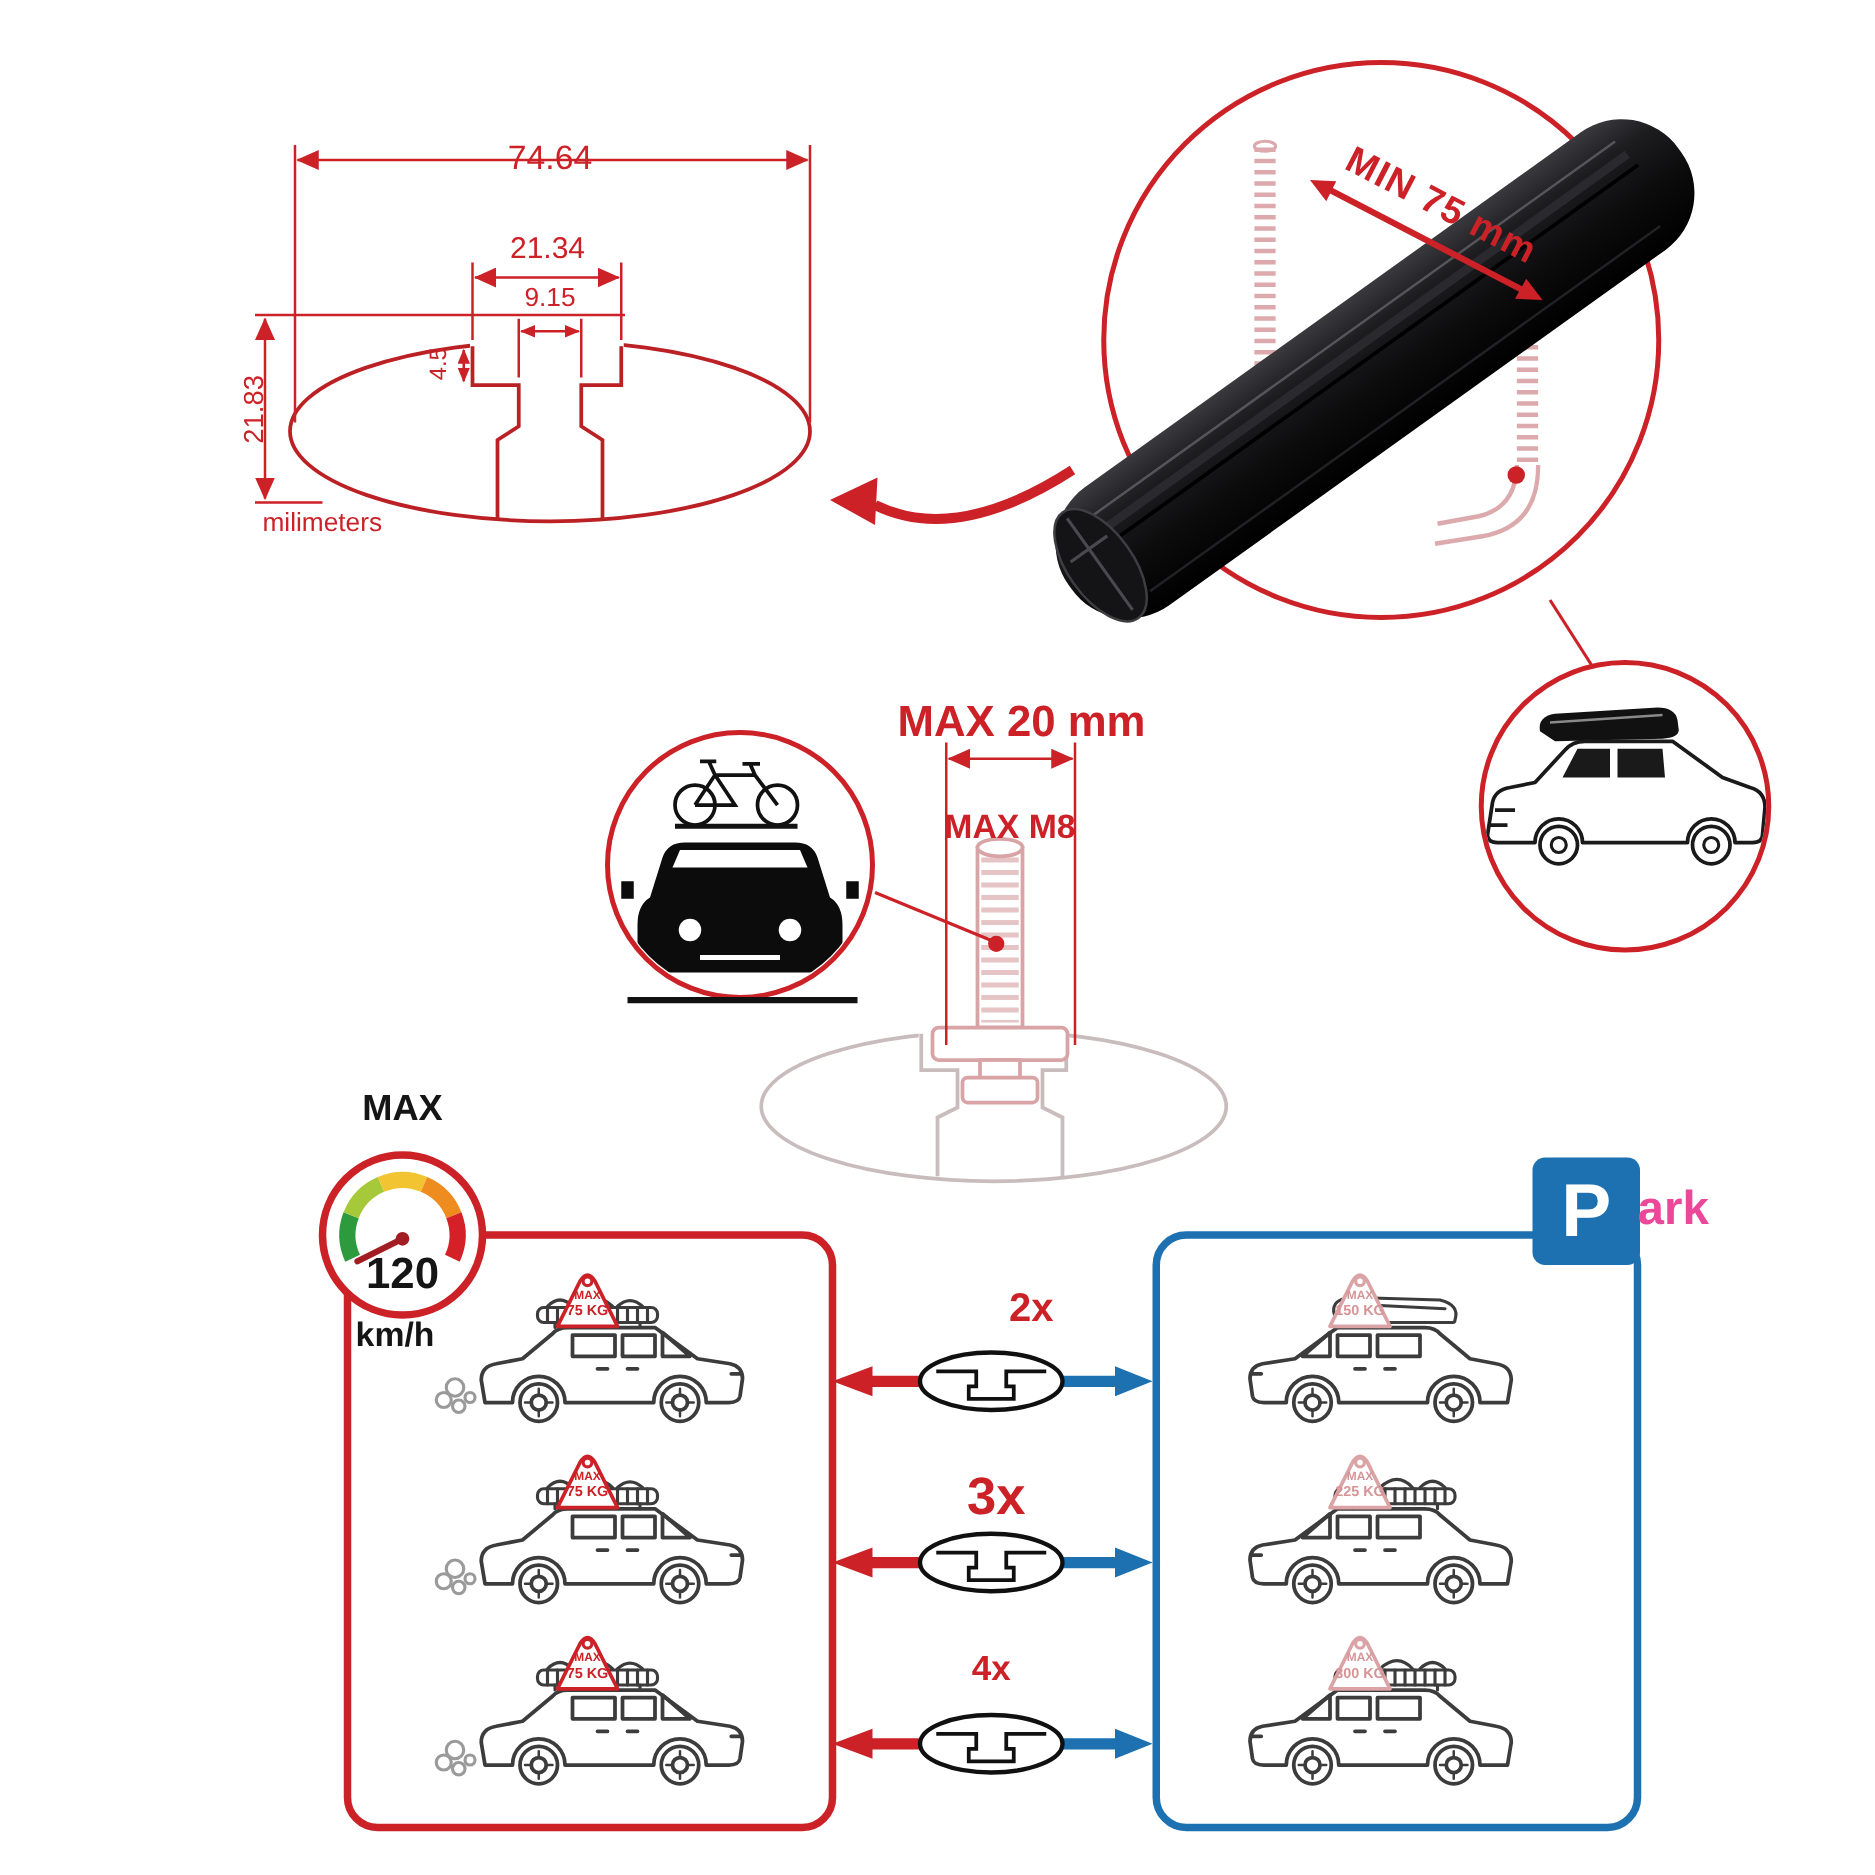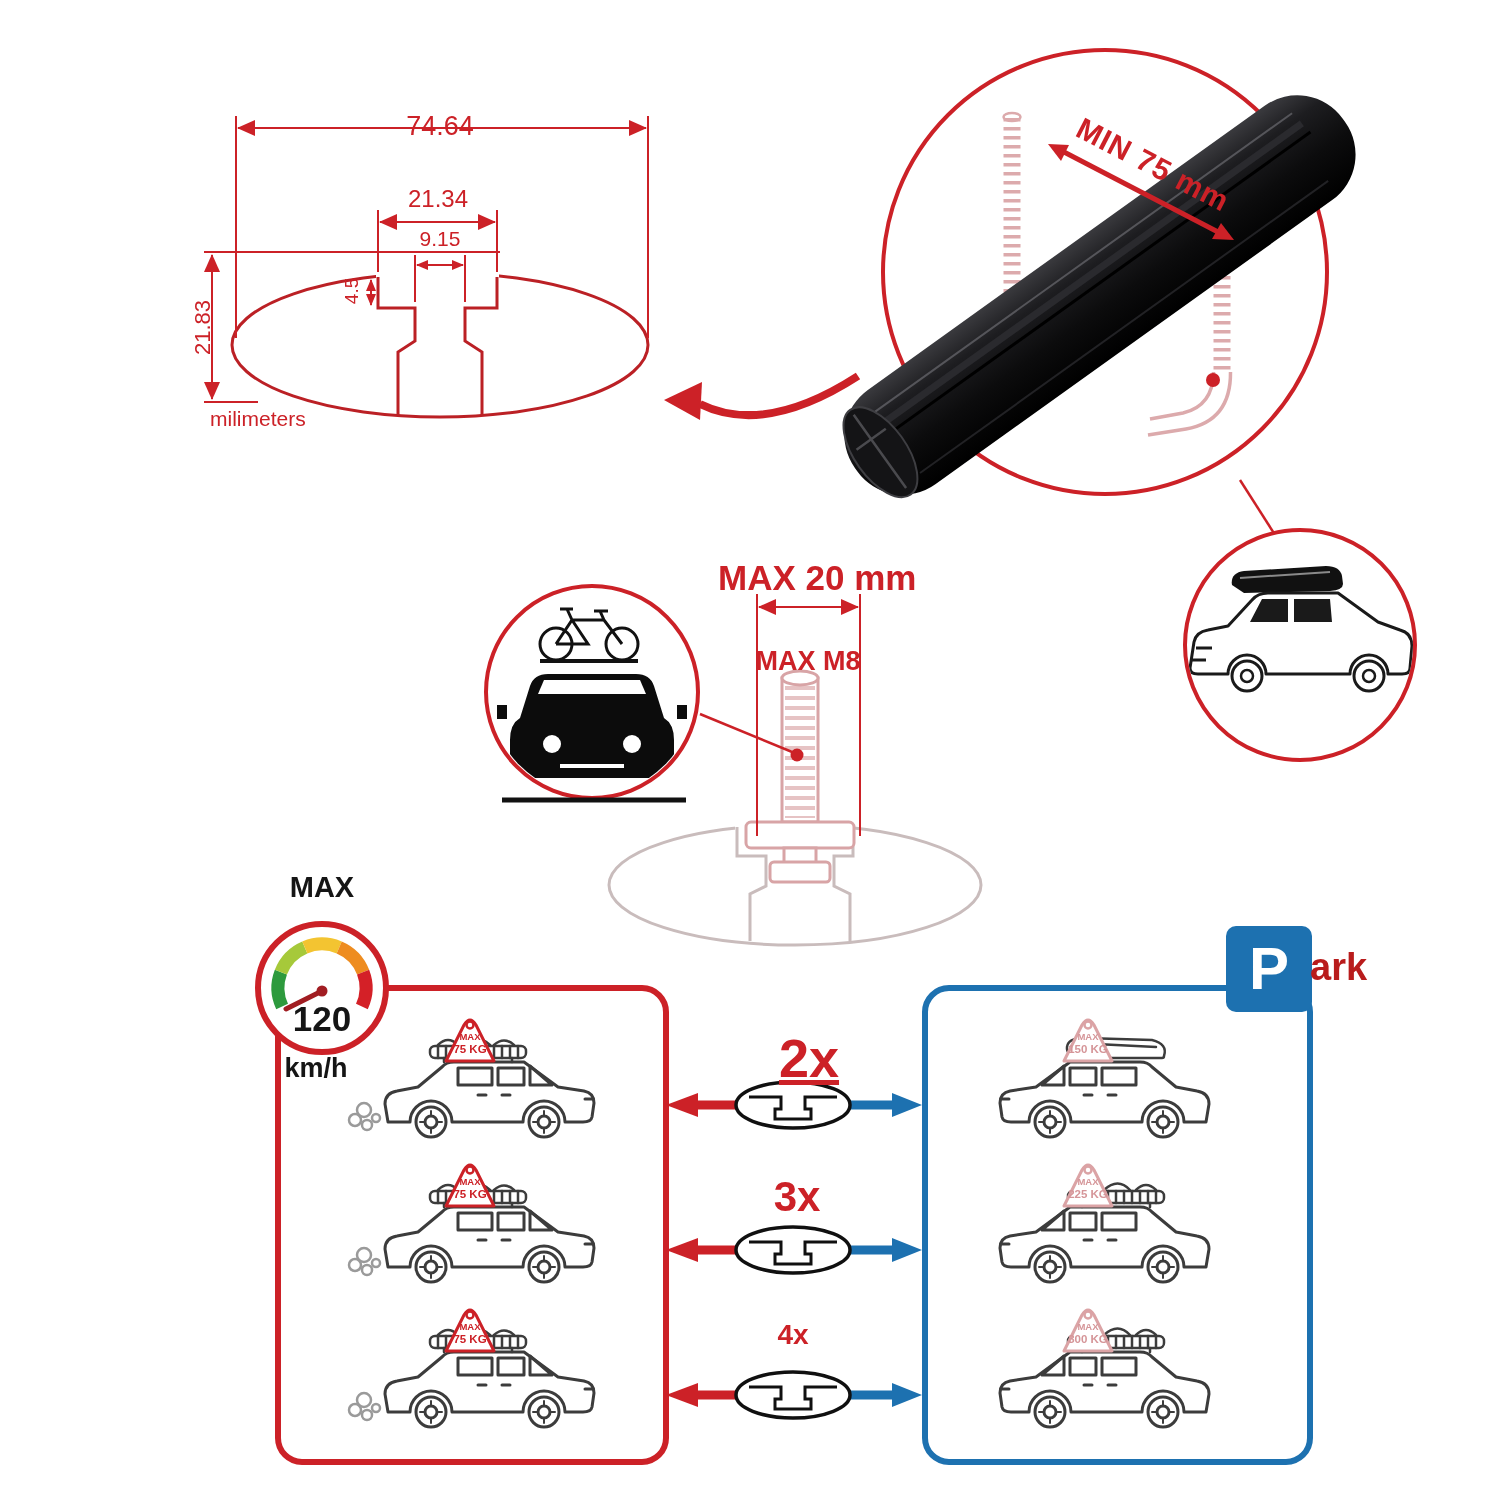--- a/index.html
+++ b/index.html
@@ -2,21 +2,21 @@
 <html><head>
 <meta charset="utf-8">
 <style>
   html,body{margin:0;padding:0;background:#fff;}
   .stage{position:relative;width:1500px;height:1500px;background:#fff;overflow:hidden;
          font-family:"Liberation Sans",sans-serif;}
   .stage svg.art{position:absolute;left:0;top:0;}
   .t{position:absolute;color:#cc2127;text-align:center;white-space:nowrap;line-height:1.05;}
   .b{font-weight:bold;}
   .black{color:#151515;}
-  .blue{color:#b91c1c;}
+  .blue{color:#ec4899;}
   .white{color:#ffffff;}
   .rot{transform:rotate(-90deg);transform-origin:center center;}
   .tag{position:absolute;width:60px;height:48px;display:flex;flex-direction:column;align-items:center;
        justify-content:flex-start;padding-top:16px;box-sizing:border-box;line-height:1;}
   .tag .l1{font-size:9.5px;font-weight:bold;}
   .tag .l2{font-size:11.5px;font-weight:bold;margin-top:2px;}
   .tag.red{color:#cc2127;}
   .tag.pale{color:#d59598;}
 </style>
 </head>
@@ -281,21 +281,21 @@
 <span class="t b" style="left:718px;top:560px;width:180px;font-size:35px;text-align:center;">MAX 20 mm</span>
 <span class="t b" style="left:743px;top:647px;width:130px;font-size:27px;">MAX M8</span>
 
 <span class="t b black" style="left:282px;top:872px;width:80px;font-size:29px;">MAX</span>
 <span class="t b black" style="left:280px;top:1001px;width:84px;font-size:35px;">120</span>
 <span class="t black" style="left:278px;top:1054px;width:76px;font-size:27px;font-weight:600;">km/h</span>
 
 <span class="t b white" style="left:1226px;top:926px;width:86px;height:86px;font-size:60px;line-height:86px;">P</span>
 <span class="t b blue" style="left:1310px;top:948px;width:80px;font-size:38px;text-align:left;">ark</span>
 
-<span class="t b" style="left:764px;top:1030px;width:90px;font-size:54px;text-decoration:underline;">2x</span>
+<span class="t b" style="left:780px;top:1030px;width:90px;font-size:32px;">2x</span>
 <span class="t b" style="left:752px;top:1175px;width:90px;font-size:42px;">3x</span>
 <span class="t b" style="left:748px;top:1320px;width:90px;font-size:28px;">4x</span>
 
 <div class="tag red" style="left:440px;top:1016px;">
   <span class="l1">MAX</span>
   <span class="l2">75 KG</span>
 </div>
 <div class="tag red" style="left:440px;top:1161px;">
   <span class="l1">MAX</span>
   <span class="l2">75 KG</span>

